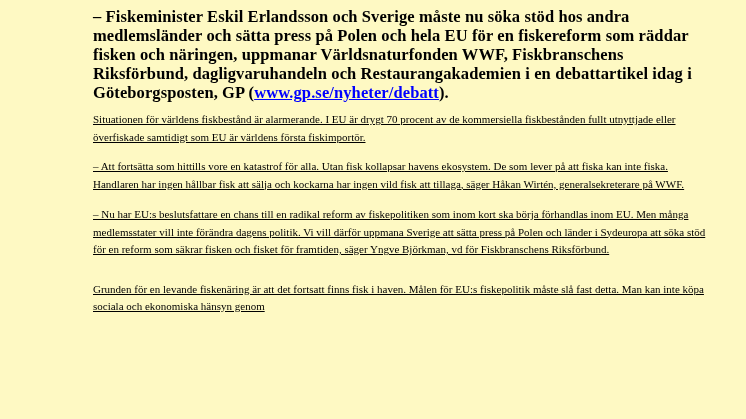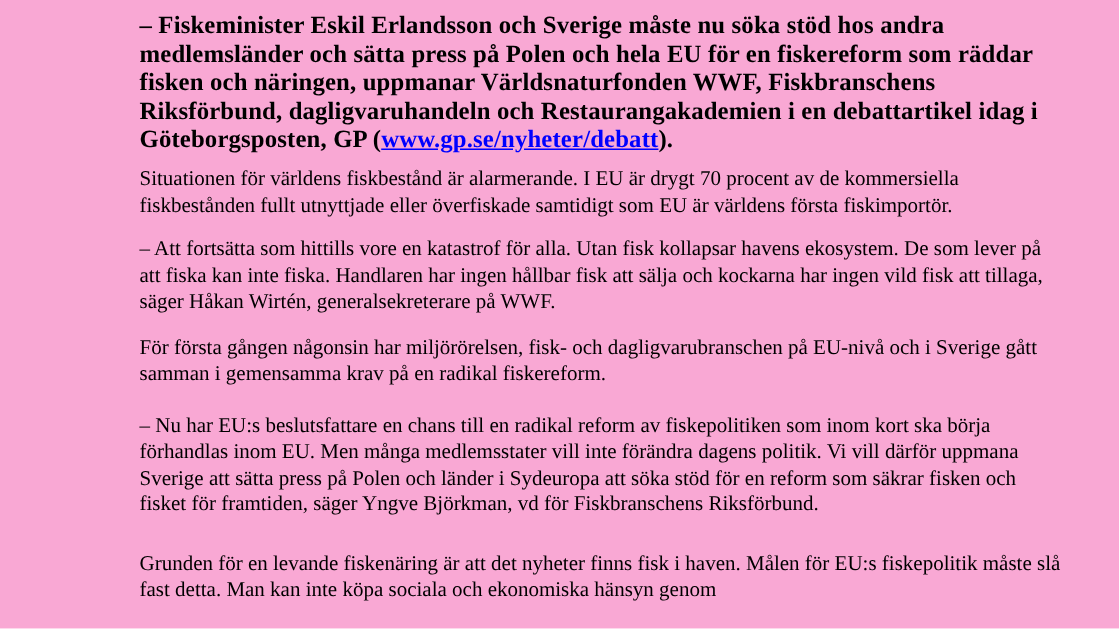--- a/index.html
+++ b/index.html
@@ -5,21 +5,21 @@
 <style>
   html, body {
     margin: 0;
     padding: 0;
     background: #ffffff;
   }
   .page {
     position: relative;
     width: 746px;
     height: 419px;
-    background: #f9a8d4;
+    background: #fef9c3;
     overflow: hidden;
     font-family: "Liberation Serif", "DejaVu Serif", serif;
     color: #000000;
   }
   .content {
     position: absolute;
     left: 93px;
     top: 7px;
     width: 616px;
   }
@@ -28,22 +28,23 @@
     padding: 0;
   }
   .lead {
     font-weight: bold;
     font-size: 16.5px;
     line-height: 19px;
     margin-bottom: 9px;
     letter-spacing: 0.1px;
   }
   .body-p {
-    font-size: 14px;
+    font-size: 11px;
     line-height: 17.5px;
+    text-decoration: underline;
   }
   .p-situation   { margin-bottom: 12px; }
   .p-quote-wwf   { margin-bottom: 13px; }
   .p-first-time  { margin-bottom: 17px; }
   .p-quote-fisk  { margin-bottom: 22px; }
   .p-foundation  { margin-bottom: 0; }
   .link {
     color: #0000ff;
     text-decoration: underline;
     font-weight: bold;
@@ -55,20 +56,19 @@
 
 <div class="page">
   <div class="content">
 
     <p class="lead"><span>– Fiskeminister Eskil Erlandsson och Sverige måste nu söka stöd hos andra medlemsländer och sätta press på Polen och hela EU för en fiskereform som räddar fisken och näringen, uppmanar Världsnaturfonden WWF, Fiskbranschens Riksförbund, dagligvaruhandeln och Restaurangakademien i en debattartikel idag i Göteborgsposten, GP (</span><a class="link">www.gp.se/nyheter/debatt</a><span>).</span></p>
 
     <p class="body-p p-situation">Situationen för världens fiskbestånd är alarmerande. I EU är drygt 70 procent av de kommersiella fiskbestånden fullt utnyttjade eller överfiskade samtidigt som EU är världens första fiskimportör.</p>
 
     <p class="body-p p-quote-wwf">– Att fortsätta som hittills vore en katastrof för alla. Utan fisk kollapsar havens ekosystem. De som lever på att fiska kan inte fiska. Handlaren har ingen hållbar fisk att sälja och kockarna har ingen vild fisk att tillaga, säger Håkan Wirtén, generalsekreterare på WWF.</p>
 
-    <p class="body-p p-first-time">För första gången någonsin har miljörörelsen, fisk- och dagligvarubranschen på EU-nivå och i Sverige gått samman i gemensamma krav på en radikal fiskereform.</p>
 
     <p class="body-p p-quote-fisk">– Nu har EU:s beslutsfattare en chans till en radikal reform av fiskepolitiken som inom kort ska börja förhandlas inom EU. Men många medlemsstater vill inte förändra dagens politik. Vi vill därför uppmana Sverige att sätta press på Polen och länder i Sydeuropa att söka stöd för en reform som säkrar fisken och fisket för framtiden, säger Yngve Björkman, vd för Fiskbranschens Riksförbund.</p>
 
-    <p class="body-p p-foundation">Grunden för en levande fiskenäring är att det nyheter finns fisk i haven. Målen för EU:s fiskepolitik måste slå fast detta. Man kan inte köpa sociala och ekonomiska hänsyn genom</p>
+    <p class="body-p p-foundation">Grunden för en levande fiskenäring är att det fortsatt finns fisk i haven. Målen för EU:s fiskepolitik måste slå fast detta. Man kan inte köpa sociala och ekonomiska hänsyn genom</p>
 
   </div>
 </div>
 
 </body></html>

